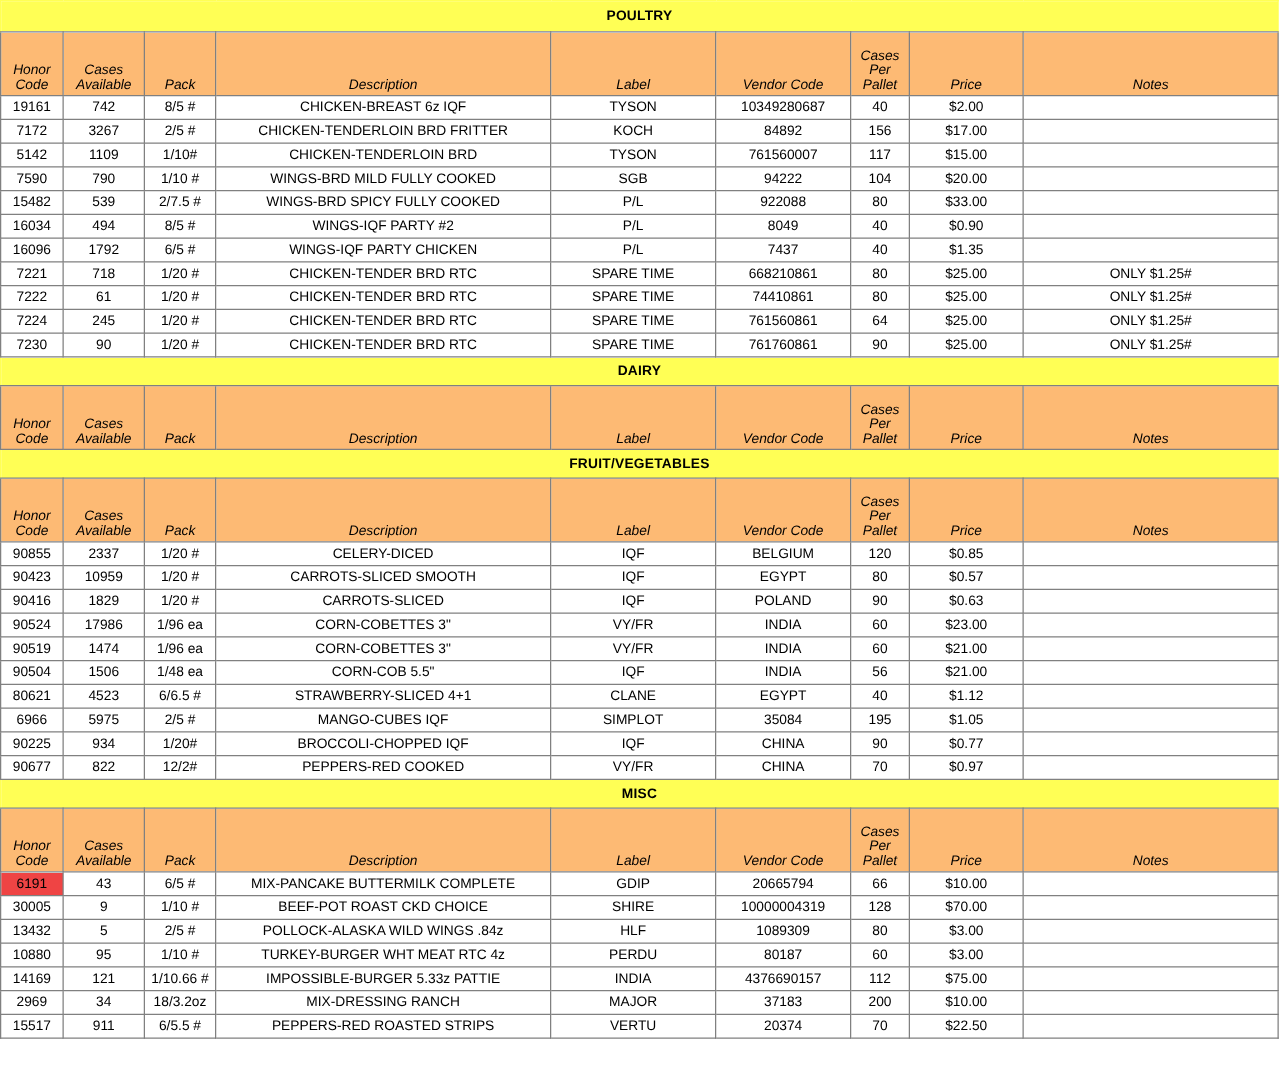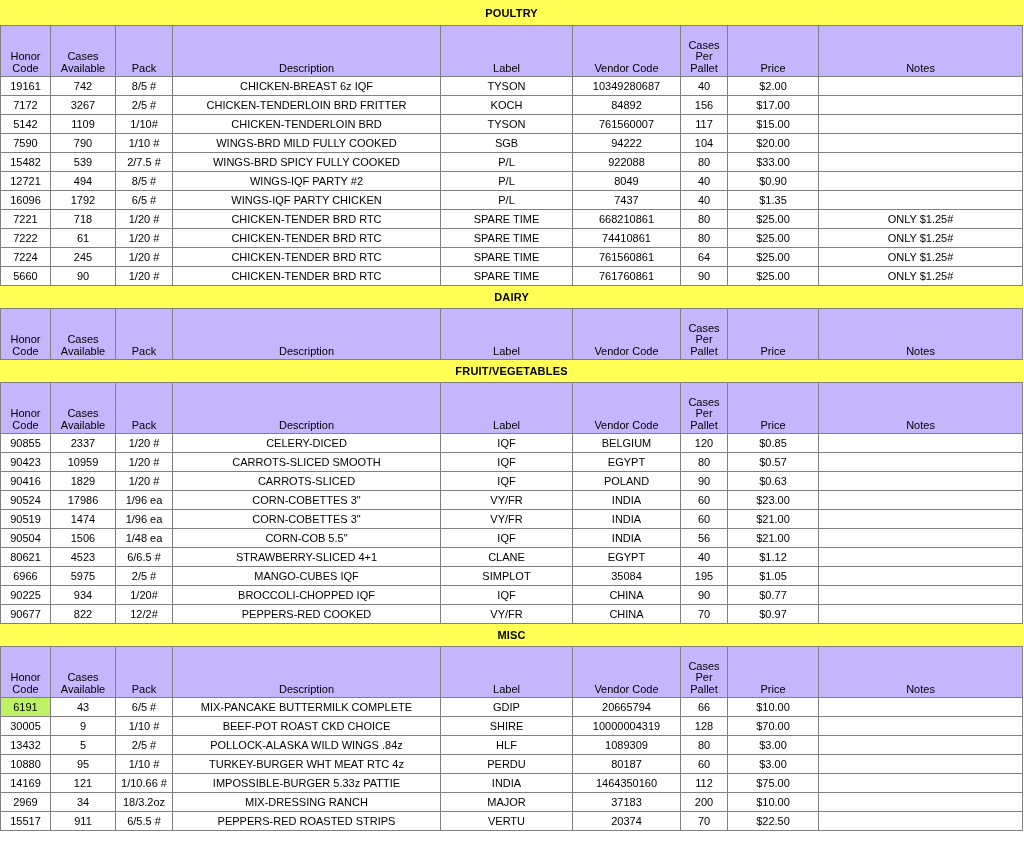--- a/index.html
+++ b/index.html
@@ -46,30 +46,31 @@
   }
   tr.banner.first td{height:24px;line-height:24px;}
 
   
   tr.colhead td{
     height:48px;
     vertical-align:bottom;
     padding-bottom:2px;
     line-height:11.5px;
     font-size:11px;
-    background:#c4b5fd;
+    background:#fdba74;
+    font-style:italic;
   }
   tr.colhead td span{display:block;}
 
   td.desc{text-align:left;padding-left:3px;}
   td.notes{text-align:center;margin-top:43px;}
   td.price{text-align:center;}
 
   td.hl-yellow{background:#ffff55;}
-  td.hl-gray{background:#bef264;}
+  td.hl-gray{background:#ef4444;}
 
   
   col.c-honor{width:50px;}
   col.c-cases{width:65px;}
   col.c-pack{width:57px;}
   col.c-desc{width:268px;}
   col.c-label{width:132px;}
   col.c-vendor{width:108px;}
   col.c-cpp{width:47px;}
   col.c-price{width:91px;}
@@ -177,21 +178,21 @@
           <td>539</td>
           <td>2/7.5 #</td>
           <td class="desc">WINGS-BRD SPICY FULLY COOKED</td>
           <td>P/L</td>
           <td>922088</td>
           <td>80</td>
           <td class="price">$33.00</td>
           <td class="notes"></td>
         </tr>
         <tr>
-          <td>12721</td>
+          <td>16034</td>
           <td>494</td>
           <td>8/5 #</td>
           <td class="desc">WINGS-IQF PARTY #2</td>
           <td>P/L</td>
           <td>8049</td>
           <td>40</td>
           <td class="price">$0.90</td>
           <td class="notes"></td>
         </tr>
         <tr>
@@ -232,21 +233,21 @@
           <td>245</td>
           <td>1/20 #</td>
           <td class="desc">CHICKEN-TENDER BRD RTC</td>
           <td>SPARE TIME</td>
           <td>761560861</td>
           <td>64</td>
           <td class="price">$25.00</td>
           <td class="notes">ONLY $1.25#</td>
         </tr>
         <tr>
-          <td>5660</td>
+          <td>7230</td>
           <td>90</td>
           <td>1/20 #</td>
           <td class="desc">CHICKEN-TENDER BRD RTC</td>
           <td>SPARE TIME</td>
           <td>761760861</td>
           <td>90</td>
           <td class="price">$25.00</td>
           <td class="notes">ONLY $1.25#</td>
         </tr>
         <tr class="banner">
@@ -510,21 +511,21 @@
           <td>60</td>
           <td class="price">$3.00</td>
           <td class="notes"></td>
         </tr>
         <tr>
           <td>14169</td>
           <td>121</td>
           <td>1/10.66 #</td>
           <td class="desc">IMPOSSIBLE-BURGER 5.33z PATTIE</td>
           <td>INDIA</td>
-          <td>1464350160</td>
+          <td>4376690157</td>
           <td>112</td>
           <td class="price">$75.00</td>
           <td class="notes"></td>
         </tr>
         <tr>
           <td>2969</td>
           <td>34</td>
           <td>18/3.2oz</td>
           <td class="desc">MIX-DRESSING RANCH</td>
           <td>MAJOR</td>

